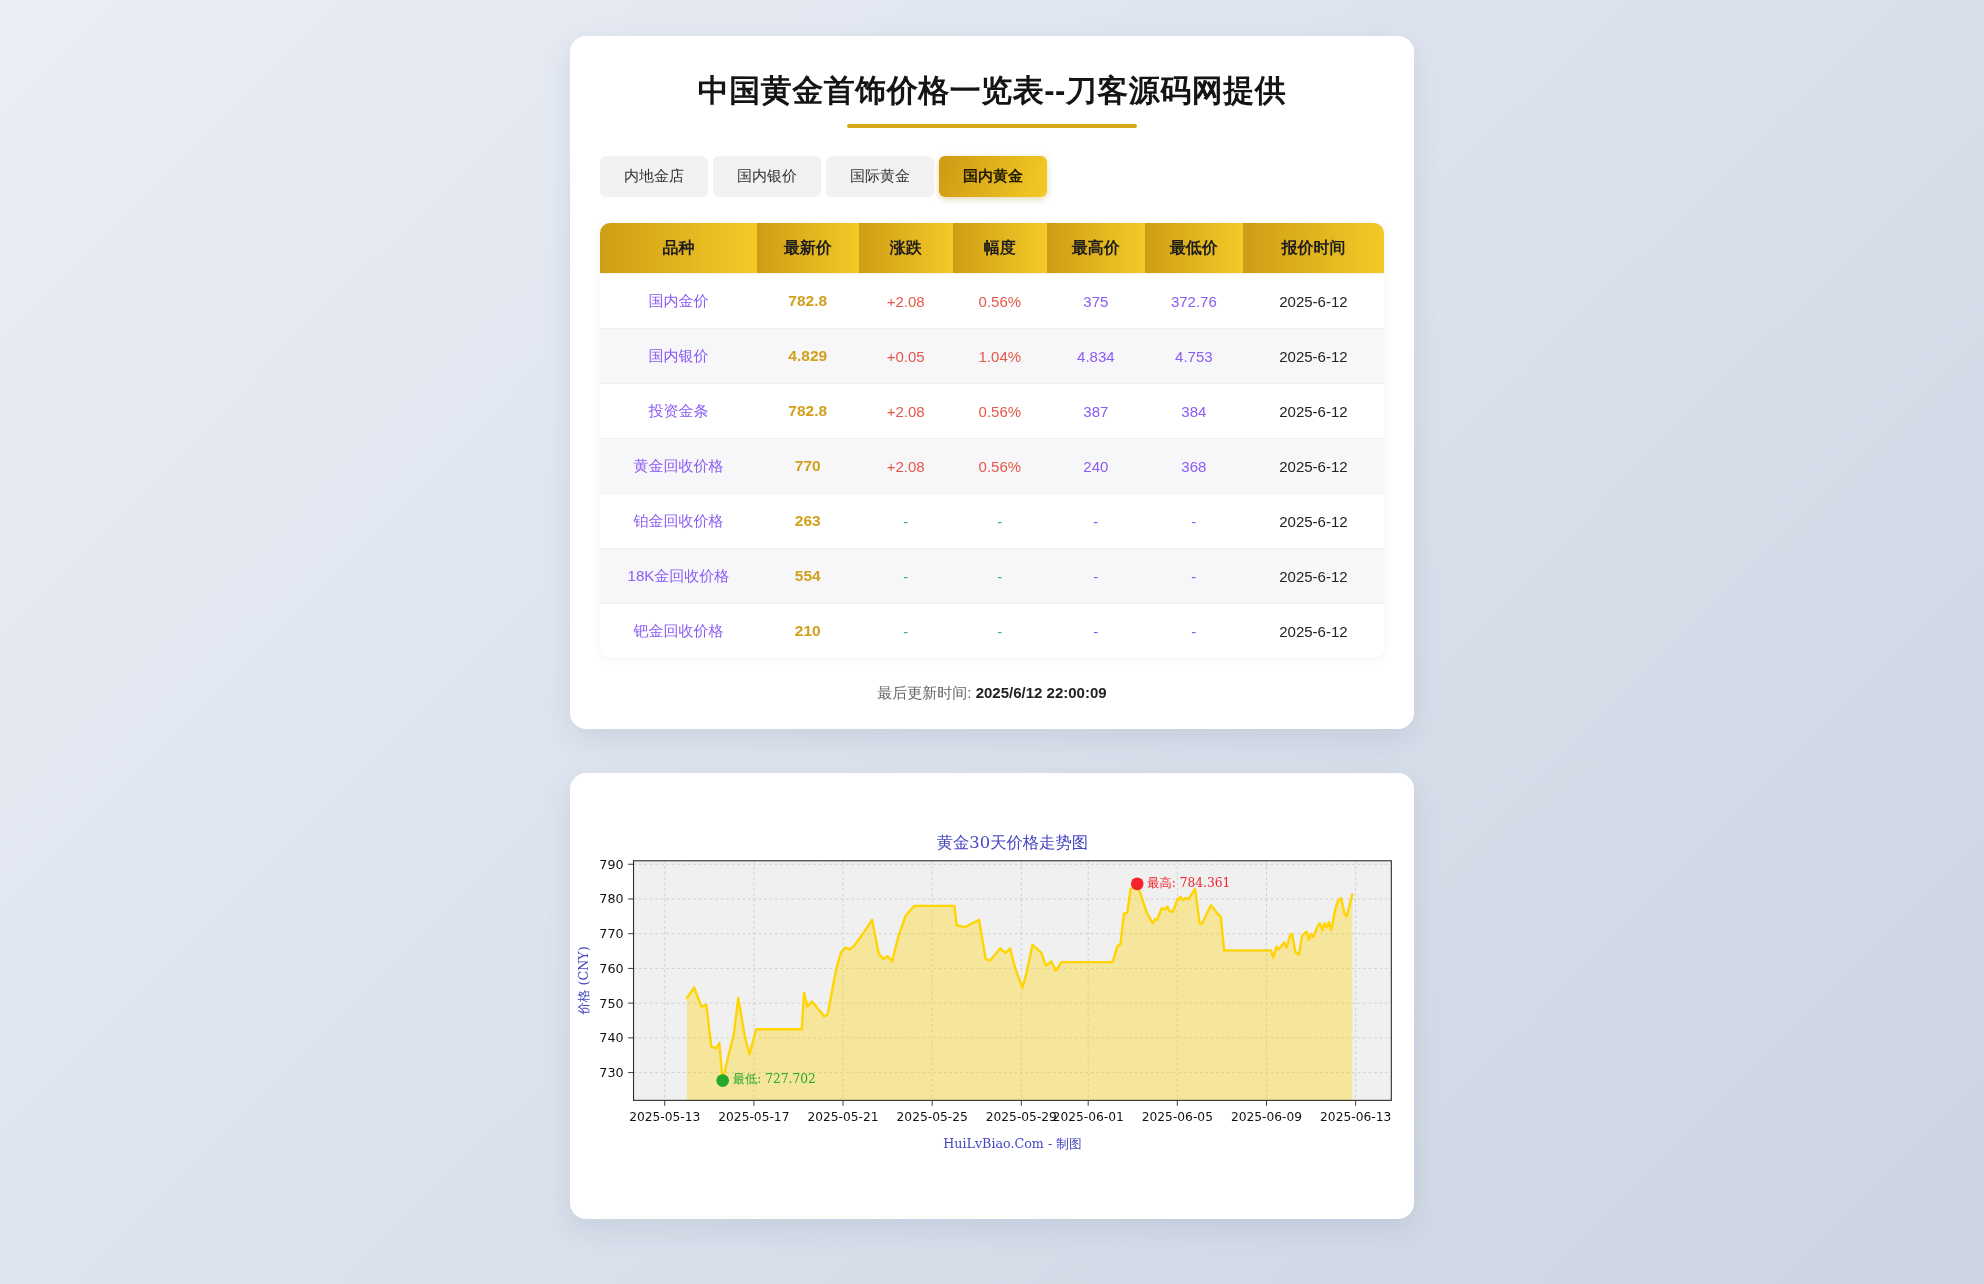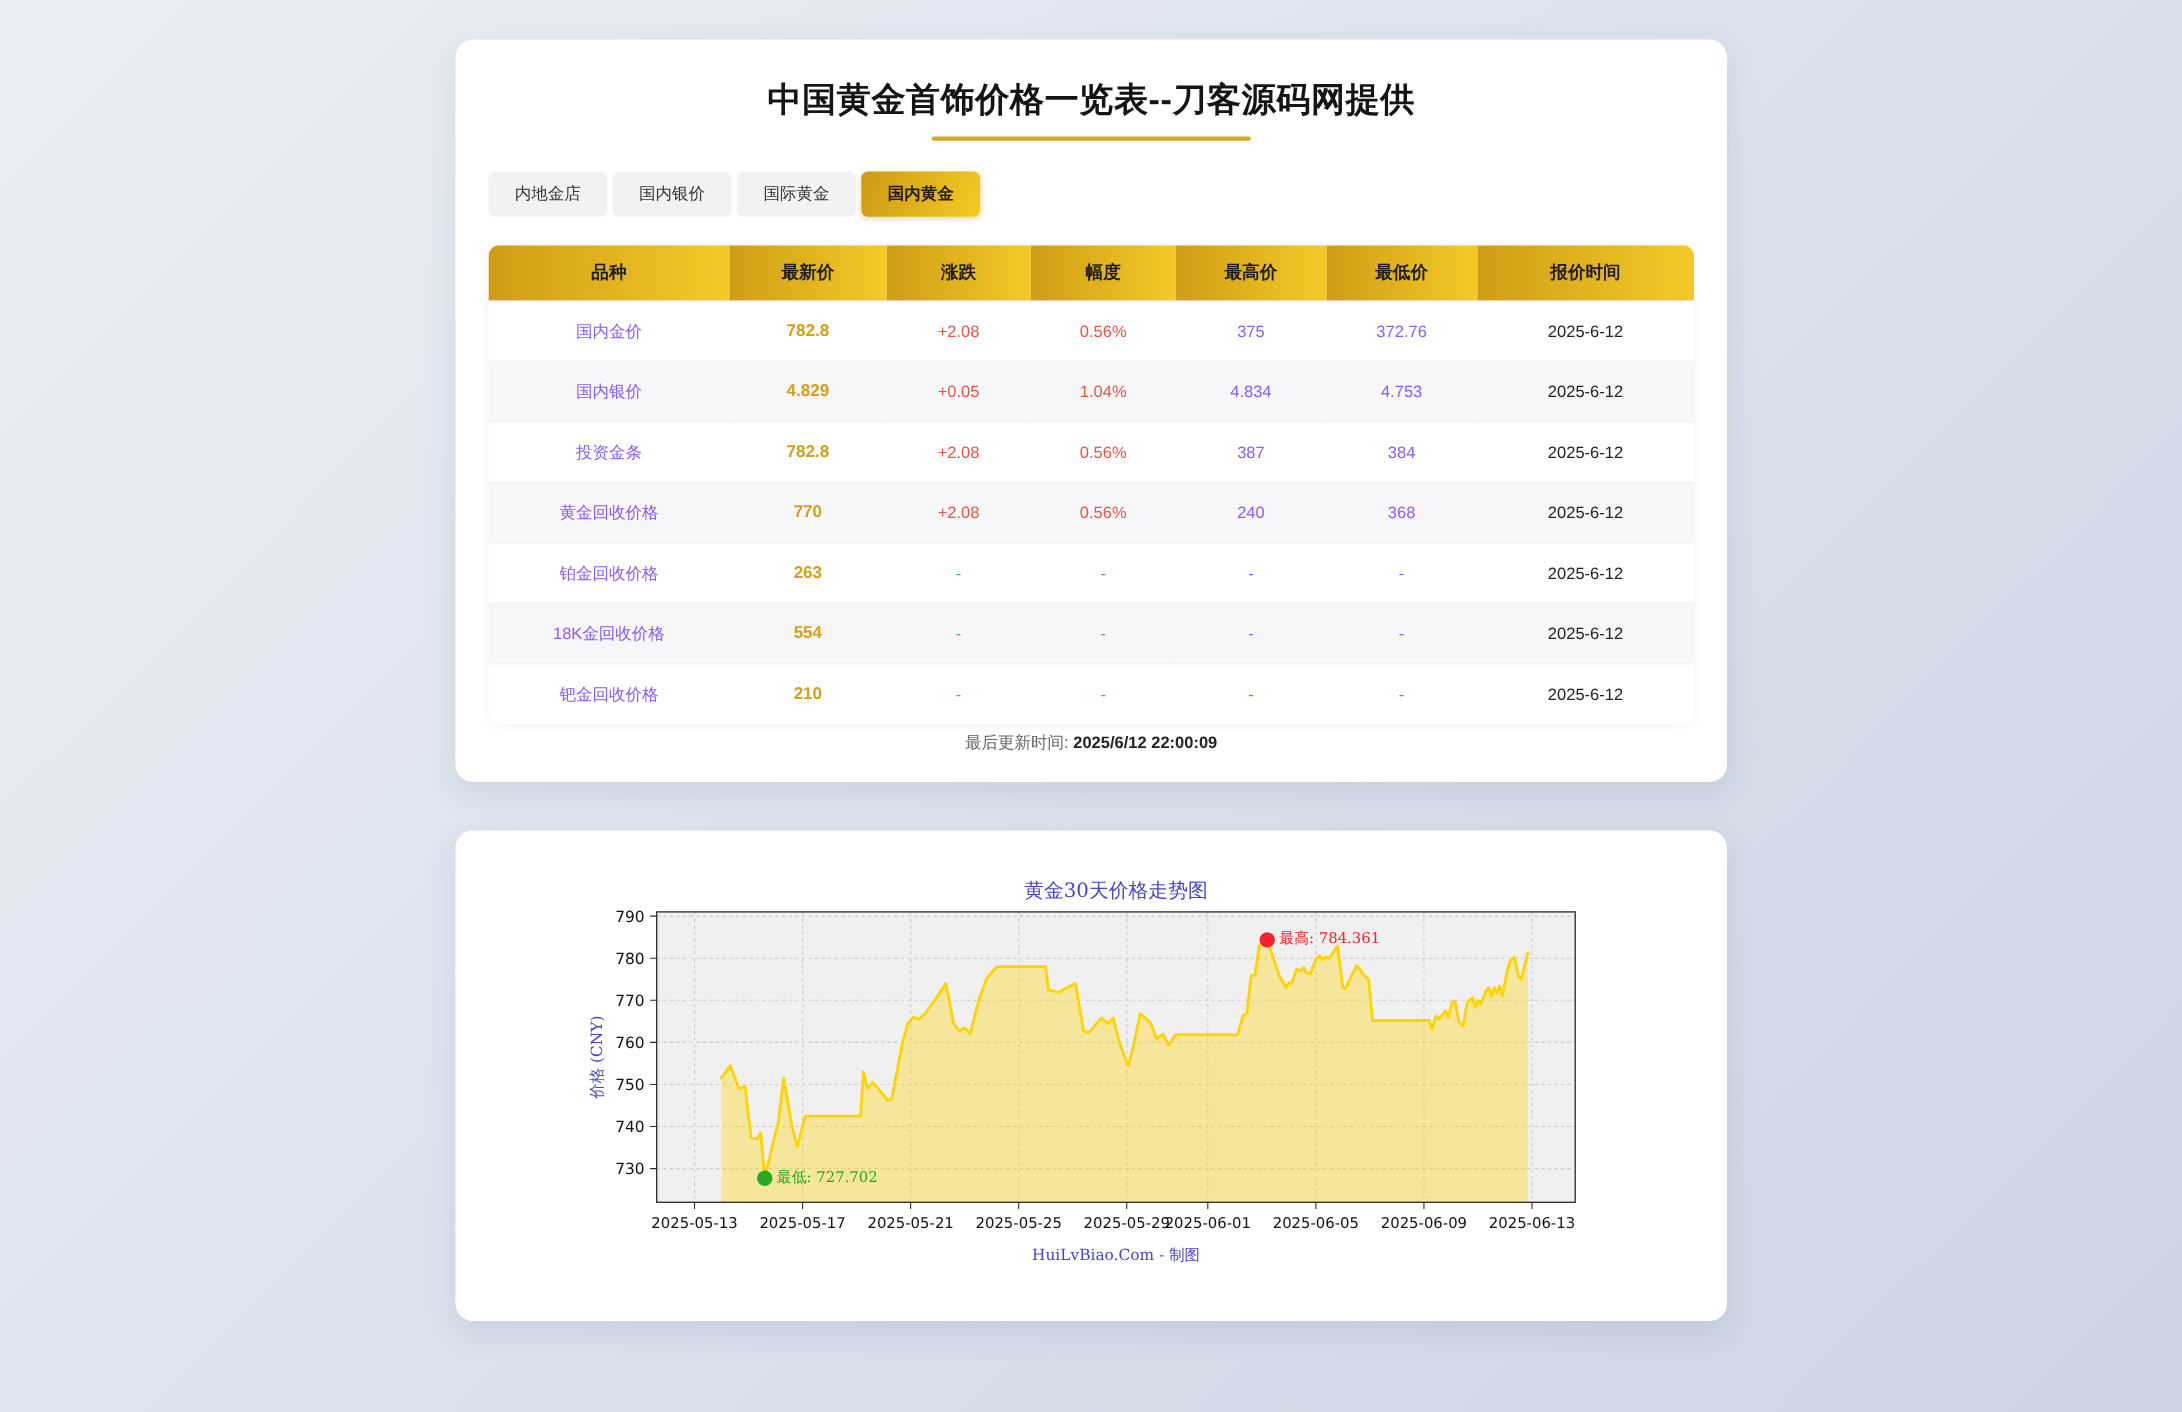--- a/index.html
+++ b/index.html
@@ -1,42 +1,42 @@
 <!DOCTYPE html>
 <html><head>
 <meta charset="utf-8">
 <style>
   html,body{margin:0;padding:0;}
   body{
     width:1984px;height:1284px;
     background:linear-gradient(135deg,#eaeef5 0%,#dde3ee 45%,#ccd4e2 100%);
     font-family:"Liberation Sans",sans-serif;
   }
-  .wrap{width:1156px;margin:0 auto;padding-top:36px;}
+  .wrap{width:844px;margin:0 auto;padding-top:36px;}
   .card{background:#ffffff;border-radius:16px;box-shadow:0 10px 28px rgba(40,60,100,.10);}
   .card-prices{padding:34px 30px 26px;}
   .page-title{margin:0;text-align:center;font-size:31px;font-weight:bold;color:#141414;letter-spacing:.5px;}
   .title-underline{width:290px;height:4px;background:#d9a71c;border-radius:2px;margin:12px auto 0;}
   .subtitle{text-align:center;color:#8b8b8b;font-size:16px;margin:20px 0 0;}
   .tabs{display:flex;justify-content:flex-start;gap:5px;margin-top:28px;}
   .tab{border:none;border-radius:6px;padding:11px 24px;font-size:15px;background:#f2f2f2;color:#333;
        cursor:pointer;font-family:inherit;}
   .tab.active{background:linear-gradient(110deg,#cd9a14,#f4ca25);color:#241c00;font-weight:bold;
        box-shadow:0 2px 6px rgba(180,140,20,.35);}
   .table-wrap{margin-top:26px;border-radius:10px;overflow:hidden;box-shadow:0 1px 10px rgba(0,0,0,.06);}
   table{width:100%;border-collapse:collapse;}
   thead th{background:linear-gradient(90deg,#cf9d15,#f3ca28);color:#1d1d1d;font-size:16px;
        font-weight:bold;height:48px;}
   tbody td{height:52px;text-align:center;font-size:15px;color:#8b5cf6;border-top:1px solid #f1f1f2;background:#fff;}
   tbody tr:nth-child(even) td{background:#f7f7f9;}
   .c-latest{color:#d2a01c;font-weight:bold;font-size:15.5px;}
   .c-red{color:#e4574a;}
   .c-dash{color:#3cb371;}
   .c-time{color:#222;}
-  .update{text-align:center;margin-top:8px;font-size:15px;color:#666;}
+  .update{text-align:center;margin-top:26px;font-size:15px;color:#666;}
   .update b{color:#222;}
   .card-chart{margin-top:44px;height:446px;display:flex;align-items:center;justify-content:center;}
   svg text{font-family:"DejaVu Sans",sans-serif;}
   svg text.cjk{font-family:"DejaVu Serif",serif;}
 </style>
 </head>
 <body>
 
 <div class="wrap">
 

